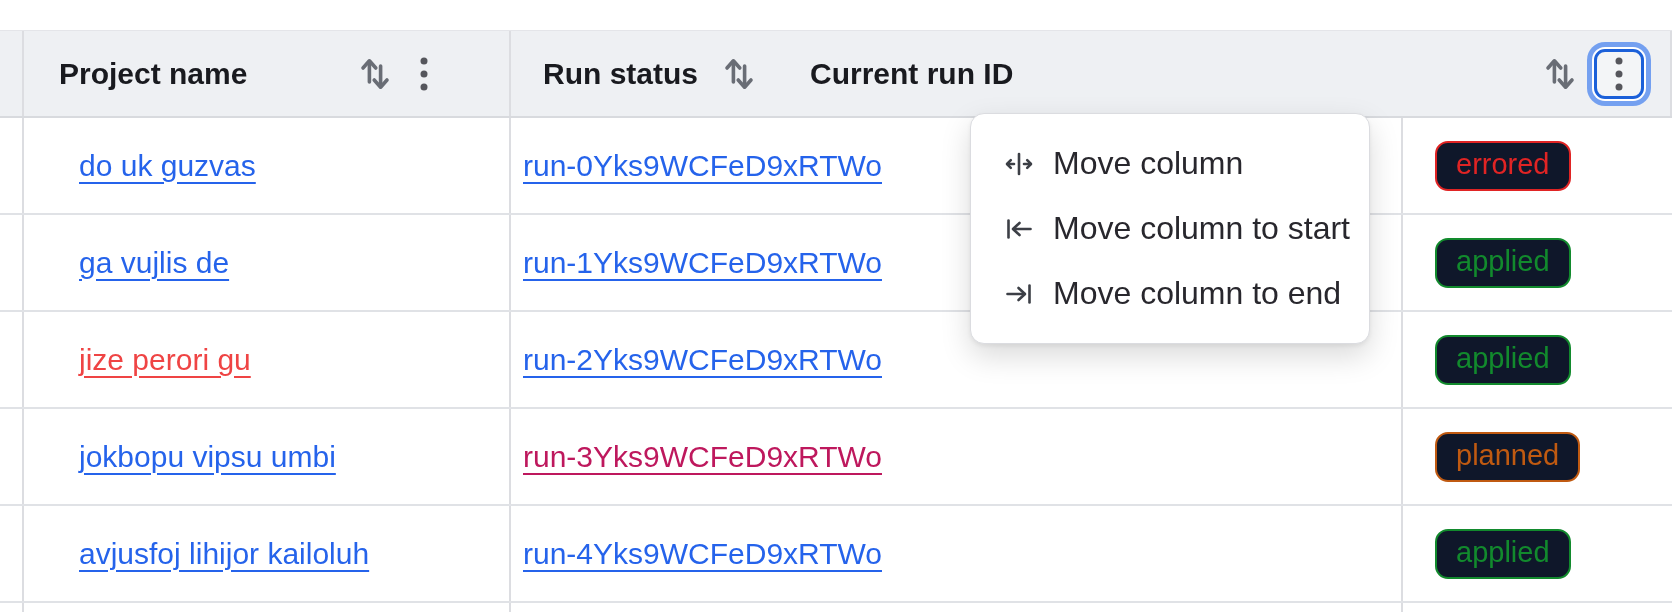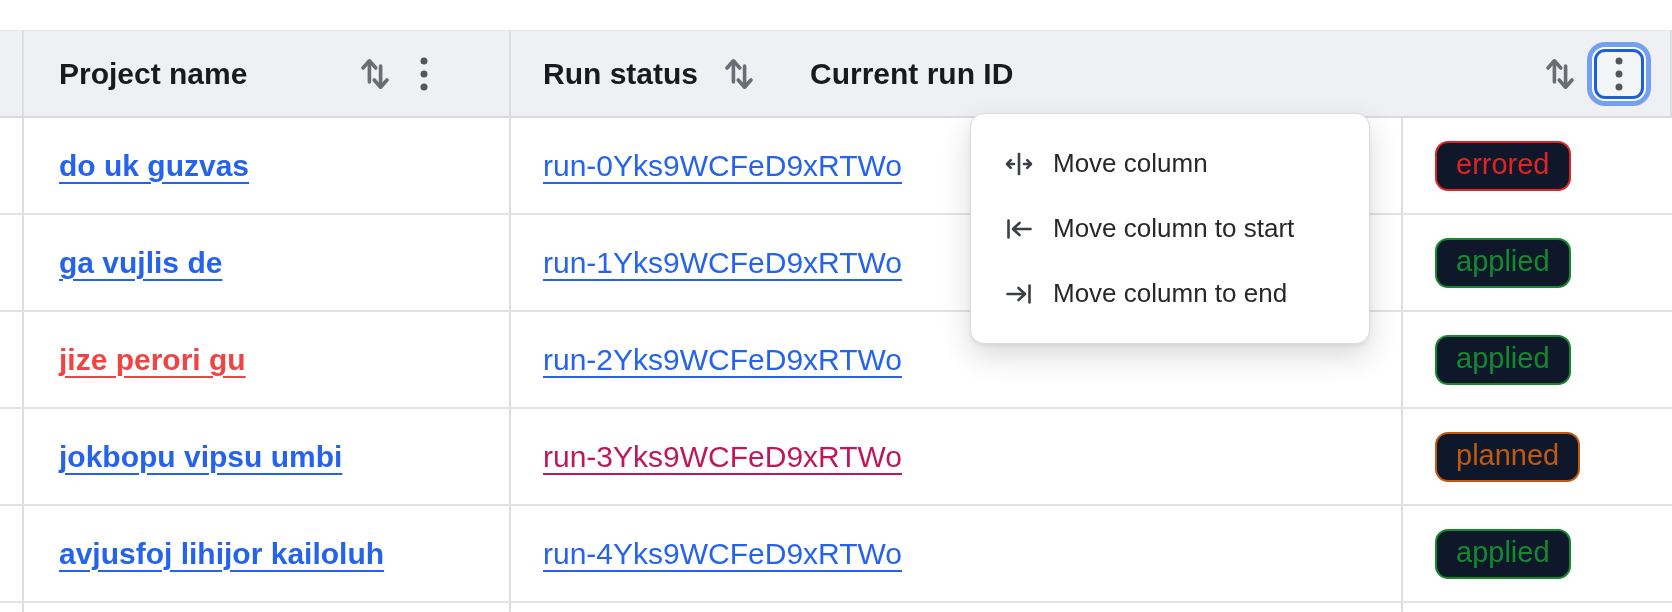--- a/index.html
+++ b/index.html
@@ -65,22 +65,22 @@
   }
 
   
   .tr {
     display: flex;
     height: 97px;
     border-bottom: 2px solid #e0e2e6;
     background: #fff;
   }
   .td { display: flex; align-items: center; }
-  .td.col-project { padding-left: 35px; font-weight: bold; }
-  .td.col-runid   { padding-left: 32px; }
+  .td.col-project { padding-left: 55px; }
+  .td.col-runid   { padding-left: 12px; }
   .td.col-status  { padding-left: 32px; }
 
   .tr-partial { height: 9px; border-bottom: none; }
 
   .cell-link {
     font-size: 30px;
     color: #2563eb;
     text-decoration: underline;
     text-decoration-thickness: 2px;
     text-underline-offset: 6px;
@@ -110,21 +110,21 @@
     padding: 17px 0;
     z-index: 5;
   }
   .menu-item {
     height: 65px;
     display: flex; align-items: center;
     padding: 0 24px 0 33px;
     cursor: pointer;
   }
   .menu-item .mi-icon { width: 30px; height: 30px; flex: none; margin-right: 19px; }
-  .menu-item .mi-label { font-size: 26px; color: #28272d; white-space: nowrap; }
+  .menu-item .mi-label { font-size: 32px; color: #28272d; white-space: nowrap; }
 
   svg { display: block; }
 </style>
 </head>
 <body>
 
 <div class="page">
   <div class="table">
 
     <div class="thead">

